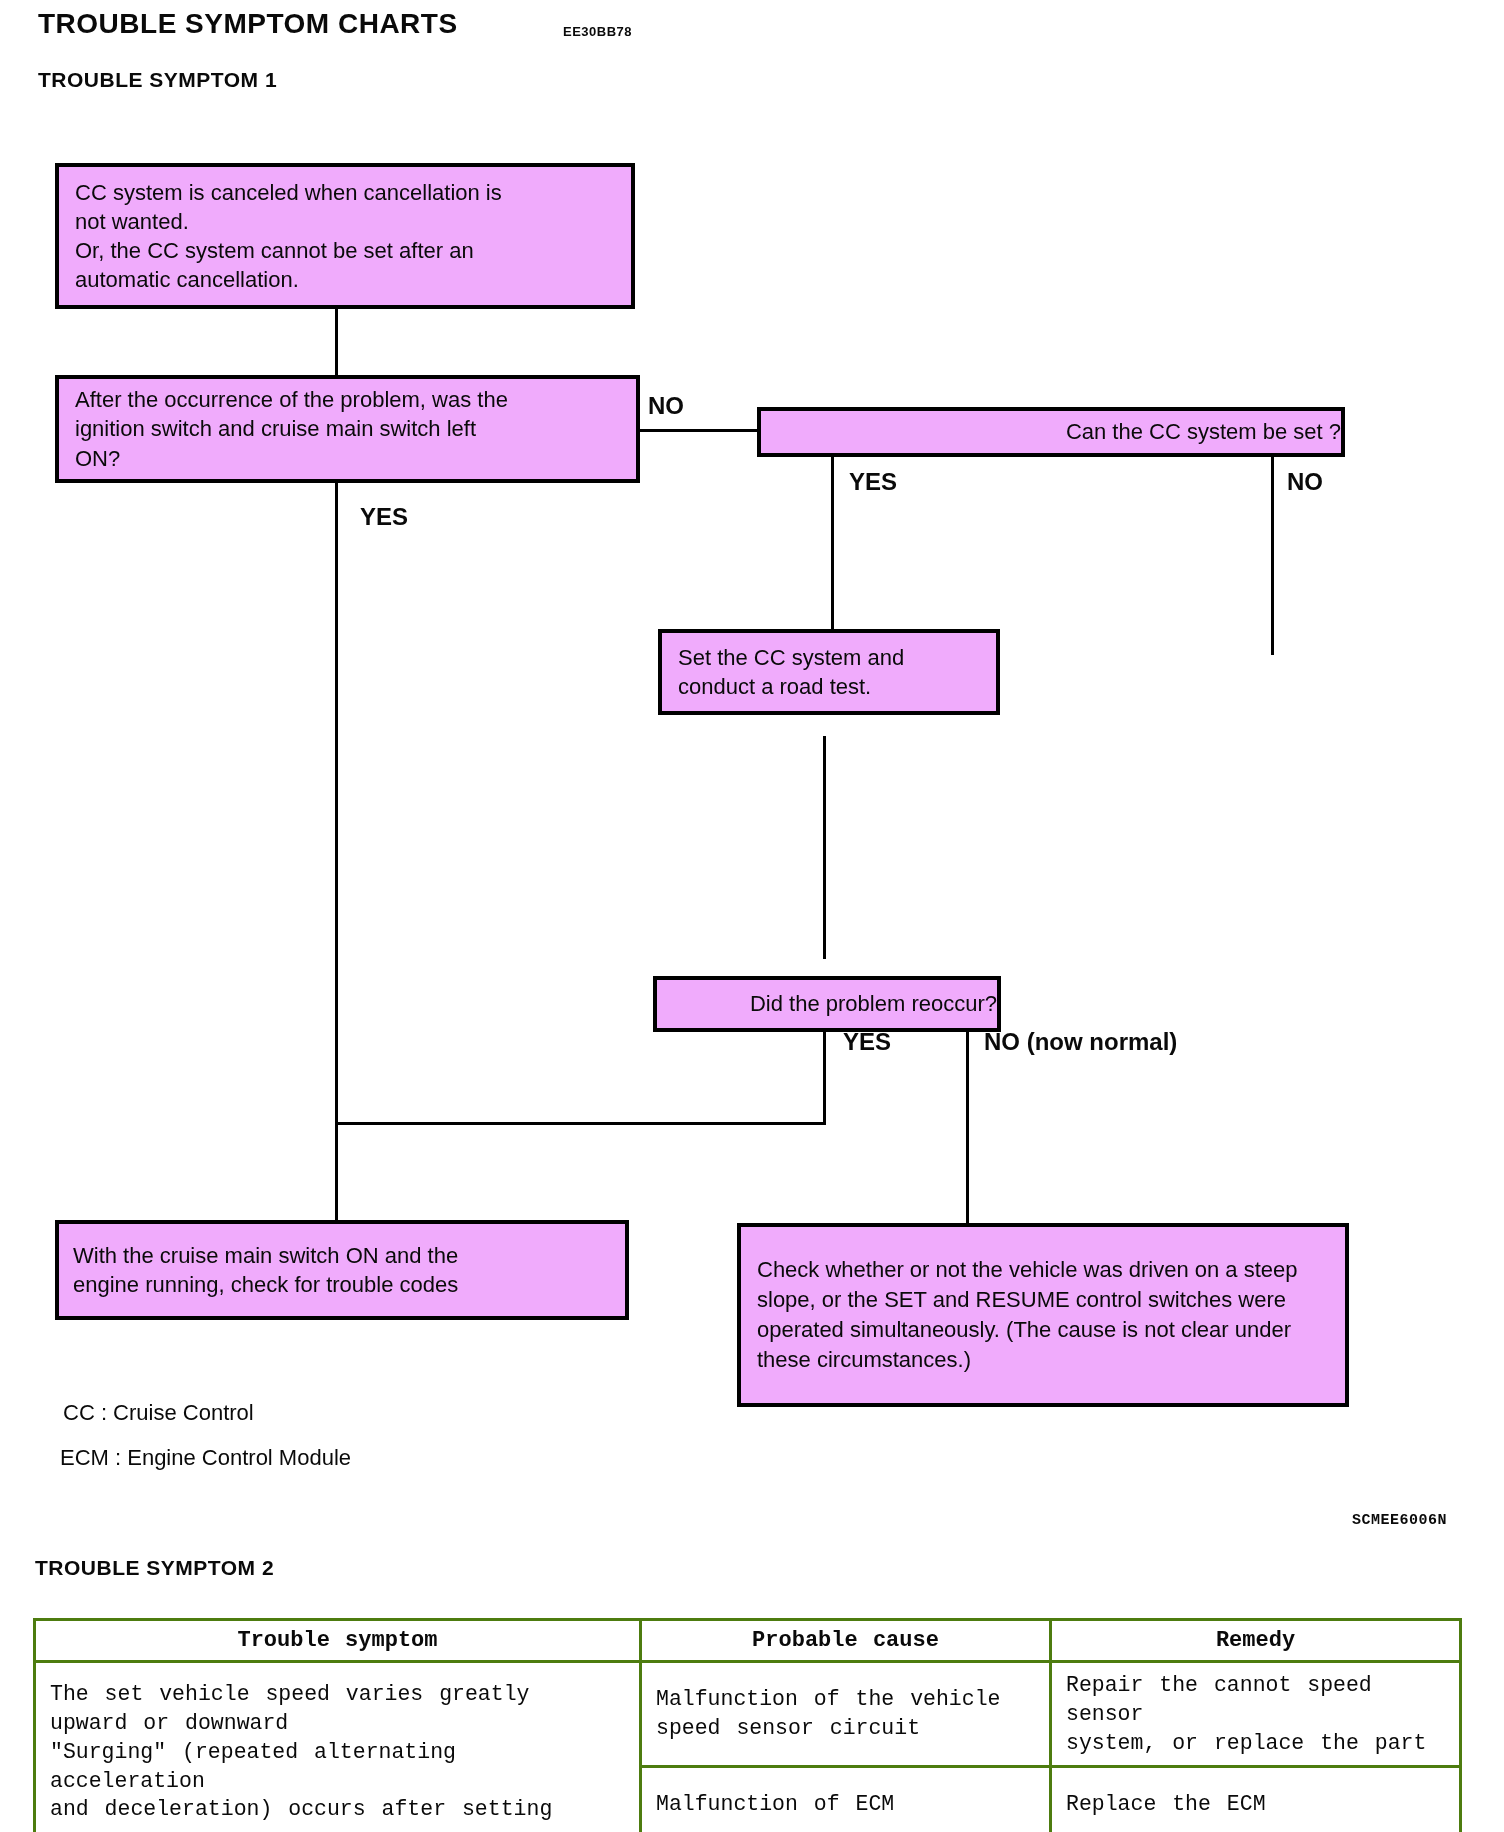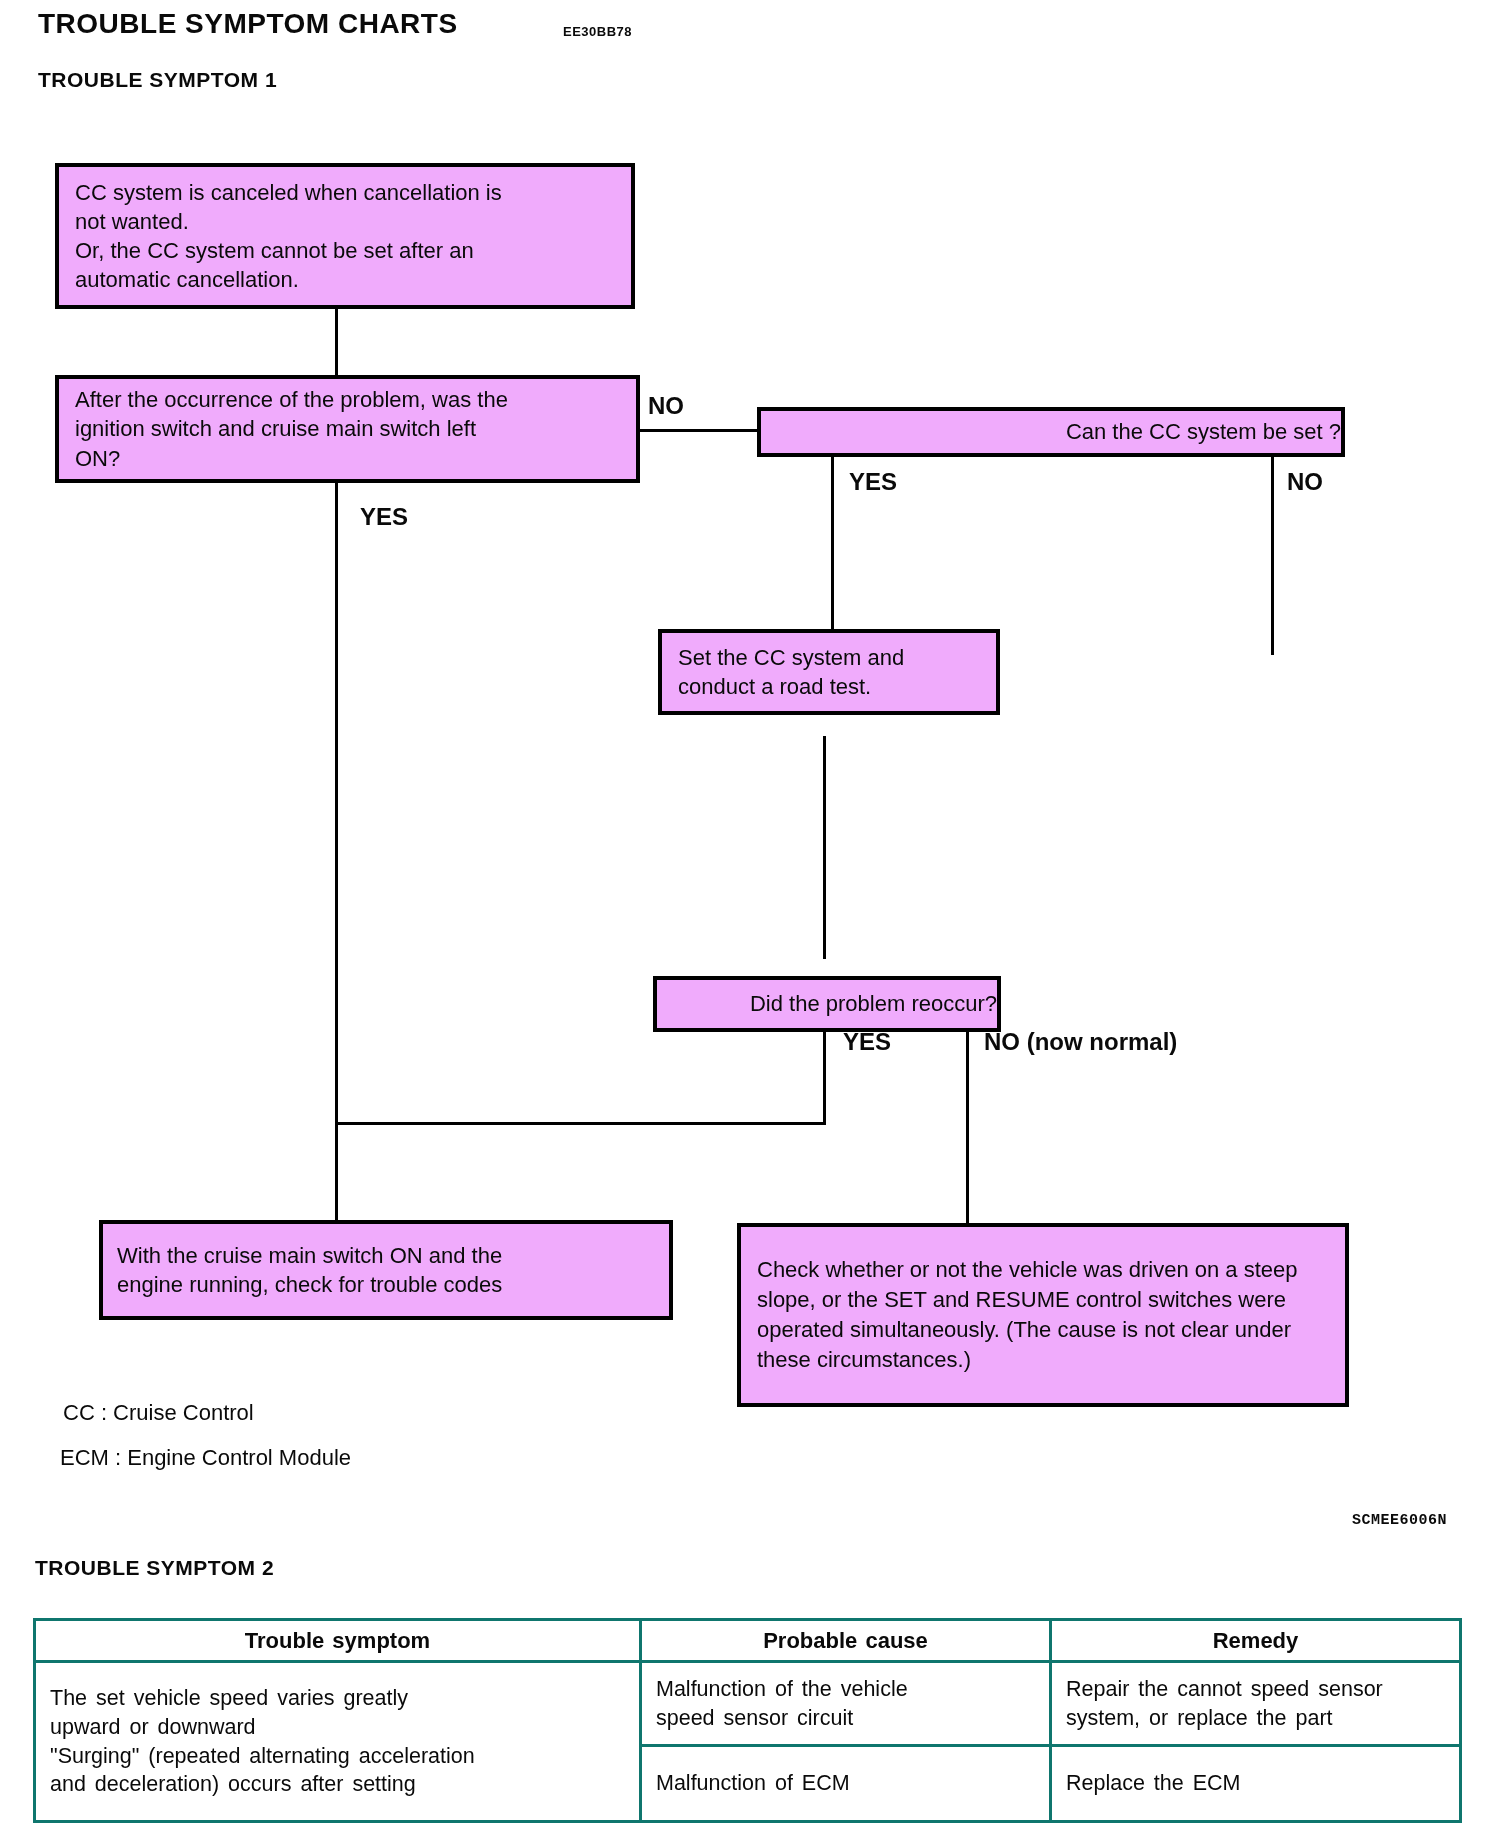--- a/index.html
+++ b/index.html
@@ -16,21 +16,21 @@
   .fc-box.center { justify-content:flex-end; text-align:center; }
   .vline, .hline { position:absolute; background:#000; }
   .lbl { position:absolute; font-size:24px; font-weight:600; white-space:nowrap; }
   .legend-line { position:absolute; font-size:22px; }
   .figcode { position:absolute; font-size:15px; font-weight:600; letter-spacing:0.5px;font-family:Liberation Mono, monospace; }
   table.ts2 {
     position:absolute; left:33px; top:1618px; width:1426px;
     border-collapse:collapse; table-layout:fixed;
   }
   table.ts2 th, table.ts2 td {
-    border:3px solid #0f766e; box-sizing:border-box;
+    border:3px solid #4d7c0f; box-sizing:border-box;font-family:Liberation Mono, monospace;
   }
   table.ts2 th {
     font-size:22px; font-weight:700; text-align:center; height:42px; padding:4px 8px;
     word-spacing:2px;
   }
   table.ts2 td {
     font-size:21.5px; padding:8px 14px; vertical-align:middle;
     white-space:pre-line; word-spacing:3px; line-height:1.34;
   }
 </style>
@@ -74,21 +74,21 @@
   <div class="fc-box" style="left:658px; top:629px; width:342px; height:86px; padding:20px 16px;">
     <div class="txt">Set the CC system and
 conduct a road test.</div>
   </div>
 
 
   <div class="fc-box center" style="left:653px; top:976px; width:348px; height:56px;">
     <div class="txt">Did the problem reoccur?</div>
   </div>
 
-  <div class="fc-box" style="left:55px; top:1220px; width:574px; height:100px; padding:0 14px;margin-left:44px;">
+  <div class="fc-box" style="left:55px; top:1220px; width:574px; height:100px; padding:0 14px;">
     <div class="txt">With the cruise main switch ON and the
 engine running, check for trouble codes</div>
   </div>
 
   <div class="fc-box" style="left:737px; top:1223px; width:612px; height:184px; padding:10px 16px; line-height:1.36;">
     <div class="txt">Check whether or not the vehicle was driven on a steep
 slope, or the SET and RESUME control switches were
 operated simultaneously. (The cause is not clear under
 these circumstances.)</div>
   </div>

